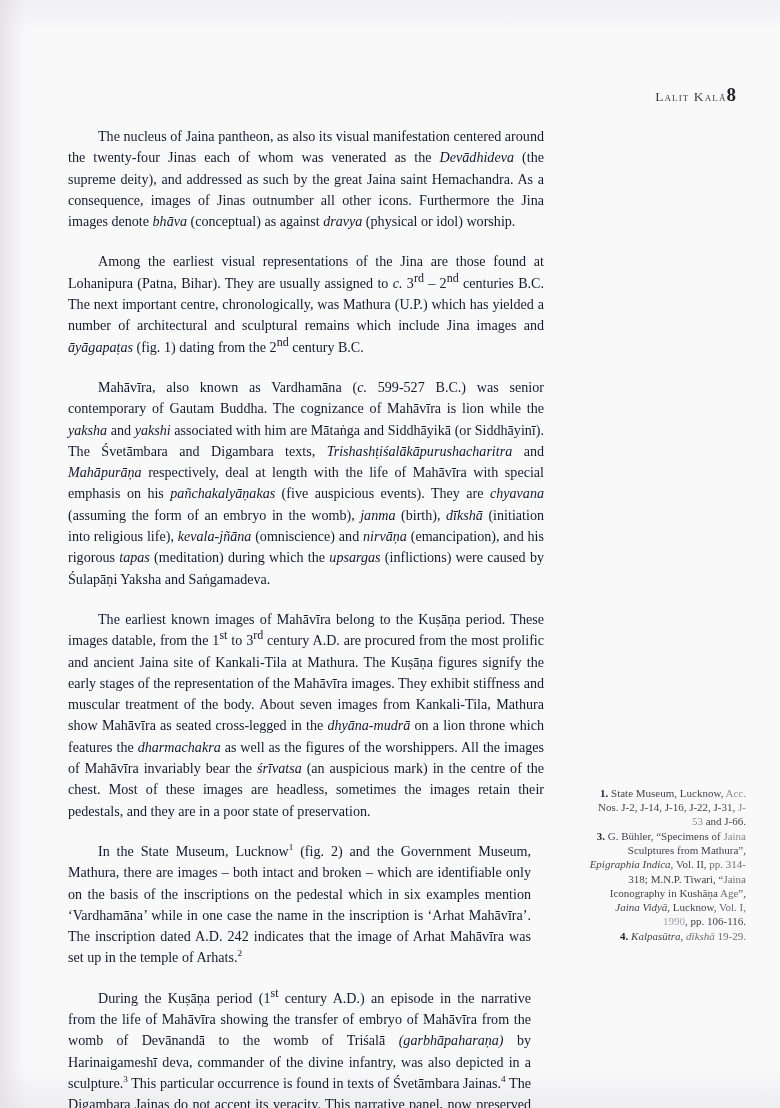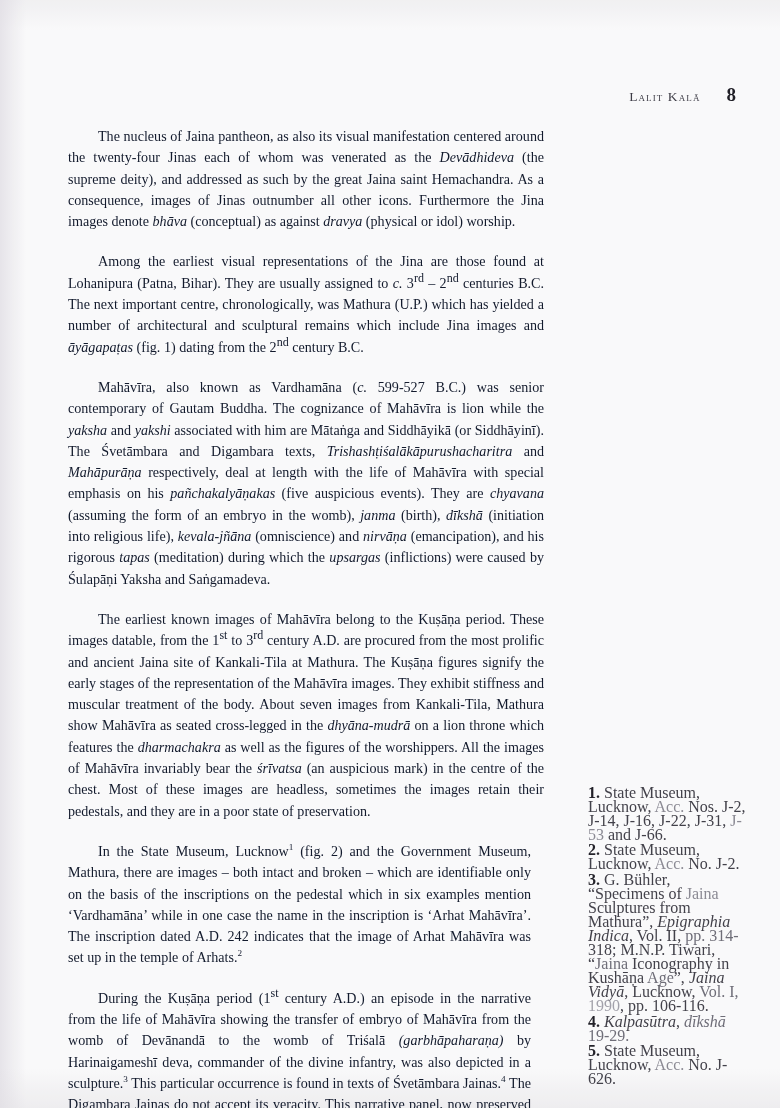--- a/index.html
+++ b/index.html
@@ -41,21 +41,20 @@
     pointer-events: none;
   }
 
   
   .runhead {
     position: absolute;
     top: 84px;
     right: 44px;
     display: flex;
     align-items: baseline;
-    gap: 26px;
     margin-left: 16px;
   }
   .runhead-title {
     font-variant: small-caps;
     font-size: 13.5px;
     letter-spacing: 1.1px;
     color: #3b3a44;
   }
   .runhead-folio {
     font-family: "Liberation Serif", serif;
@@ -96,24 +95,24 @@
     vertical-align: super;
     line-height: 0;
   }
 
   
   .footnotes {
     position: absolute;
     left: 588px;
     top: 786px;
     width: 158px;
-    font-size: 16px;
+    font-size: 11px;
     line-height: 14.1px;
     color: #403f48;
-    text-align: left;
+    text-align: right;
   }
   .fn {
     margin: 0 0 1px 0;
   }
   .fn-num {
     font-weight: bold;
     color: #1f1e26;
   }
   .fade1 { color: #6e6d78; margin-top: 33px; }
   .fade2 { color: #8b8a94; }
@@ -140,19 +139,17 @@
       <p class="para"><span>The nucleus of Jaina pantheon, as also its visual manifestation centered around the twenty-four Jinas each of whom was venerated as the </span><i>Devādhideva</i><span> (the supreme deity), and addressed as such by the great Jaina saint Hemachandra. As a consequence, images of Jinas outnumber all other icons.  Furthermore the Jina images denote </span><i>bhāva</i><span> (conceptual) as against </span><i>dravya</i><span> (physical or idol) worship.</span></p>
       <p class="para"><span>Among the earliest visual representations of the Jina are those found at Lohanipura (Patna, Bihar).  They are usually assigned to </span><i>c.</i><span> 3</span><sup class="ord">rd</sup><span> – 2</span><sup class="ord">nd</sup><span> centuries B.C. The next important centre, chronologically, was Mathura (U.P.) which has yielded a number of architectural and sculptural remains which include Jina images and </span><i>āyāgapaṭas</i><span> (fig. 1) dating from the 2</span><sup class="ord">nd</sup><span> century B.C.</span></p>
       <p class="para"><span>Mahāvīra, also known as Vardhamāna (</span><i>c.</i><span> 599-527 B.C.) was senior contemporary of Gautam Buddha.  The cognizance of Mahāvīra is lion while the </span><i>yaksha</i><span> and </span><i>yakshi</i><span> associated with him are Mātaṅga and Siddhāyikā (or Siddhāyinī). The Śvetāmbara and Digambara texts, </span><i>Trishashṭiśalākāpurushacharitra</i><span> and </span><i>Mahāpurāṇa</i><span> respectively, deal at length with the life of Mahāvīra with special emphasis on his </span><i>pañchakalyāṇakas</i><span> (five auspicious events).  They are </span><i>chyavana</i><span> (assuming the form of an embryo in the womb), </span><i>janma</i><span> (birth), </span><i>dīkshā</i><span> (initiation into religious life), </span><i>kevala-jñāna</i><span> (omniscience) and </span><i>nirvāṇa</i><span> (emancipation), and his rigorous </span><i>tapas</i><span> (meditation) during which the </span><i>upsargas</i><span> (inflictions) were caused by Śulapāṇi Yaksha and Saṅgamadeva.</span></p>
       <p class="para"><span>The earliest known images of Mahāvīra belong to the Kuṣāṇa period.  These images datable, from the 1</span><sup class="ord">st</sup><span> to 3</span><sup class="ord">rd</sup><span> century A.D. are procured from the most prolific and ancient Jaina site of Kankali-Tila at Mathura.  The Kuṣāṇa figures signify the early stages of the representation of the Mahāvīra images.  They exhibit stiffness and muscular treatment of the body.  About seven images from Kankali-Tila, Mathura show Mahāvīra as seated cross-legged in the </span><i>dhyāna-mudrā</i><span> on a lion throne which features the </span><i>dharmachakra</i><span> as well as the figures of the worshippers. All the images of Mahāvīra invariably bear the </span><i>śrīvatsa</i><span> (an auspicious mark) in the centre of the chest.  Most of these images are headless, sometimes the images retain their pedestals, and they are in a poor state of preservation.</span></p>
       <p class="para narrow"><span>In the State Museum, Lucknow</span><sup>1</sup><span> (fig. 2) and the Government Museum, Mathura, there are images – both intact and broken – which are identifiable only on the basis of the inscriptions on the pedestal which in six examples mention ‘Vardhamāna’ while in one case the name in the inscription is ‘Arhat Mahāvīra’. The inscription dated A.D. 242 indicates that the image of Arhat Mahāvīra was set up in the temple of Arhats.</span><sup>2</sup></p>
       <p class="para narrow"><span>During the Kuṣāṇa period (1</span><sup class="ord">st</sup><span> century A.D.) an episode in the narrative from the life of Mahāvīra showing the transfer of embryo of Mahāvīra from the womb of Devānandā to the womb of Triśalā </span><i>(garbhāpaharaṇa)</i><span> by Harinaigameshī deva, commander of the divine infantry, was also depicted in a sculpture.</span><sup>3</sup><span>  This particular occurrence is found in texts of Śvetāmbara Jainas.</span><sup>4</sup><span>  The Digambara Jainas do not accept its veracity.  This narrative panel, now preserved in the State Museum, Lucknow</span></p>
     </div>
 
   <div class="footnotes">
       <p class="fn"><span class="fn-num">1.</span><span> State Museum, Lucknow, </span><span class="fade2">Acc.</span><span> Nos. J-2, J-14, J-16, J-22, J-31, </span><span class="fade2">J-53</span><span> and J-66.</span></p>
-      <p class="fn"><span class="fn-num">2.</span><span> State Museum, Lucknow,  </span><span class="fade2">Acc.</span><span> No. J-2.</span></p>
       <p class="fn"><span class="fn-num">3.</span><span> G. Bühler, “Specimens of </span><span class="fade2">Jaina</span><span> Sculptures from Mathura”, </span><i>Epigraphia Indica</i><span>, Vol. II,  </span><span class="fade1">pp. 314-</span><span>318; M.N.P. Tiwari,  “</span><span class="fade1">Jaina</span><span> Iconography in Kushāṇa </span><span class="fade1">Age</span><span>”, </span><i>Jaina Vidyā</i><span>, Lucknow, </span><span class="fade1">Vol. I,</span><span>  </span><span class="fade3">1990</span><span>, pp. 106-116.</span></p>
       <p class="fn"><span class="fn-num">4.</span><span> </span><i>Kalpasūtra</i><span>, </span><i class="fade1">dīkshā</i><span> </span><span class="fade1">19-29.</span></p>
-      <p class="fn"><span class="fn-num">5.</span><span> State Museum, Lucknow,  </span><span class="fade2">Acc.</span><span> No. J-626.</span></p>
     </div>
 
 </div>
 
 </body></html>

